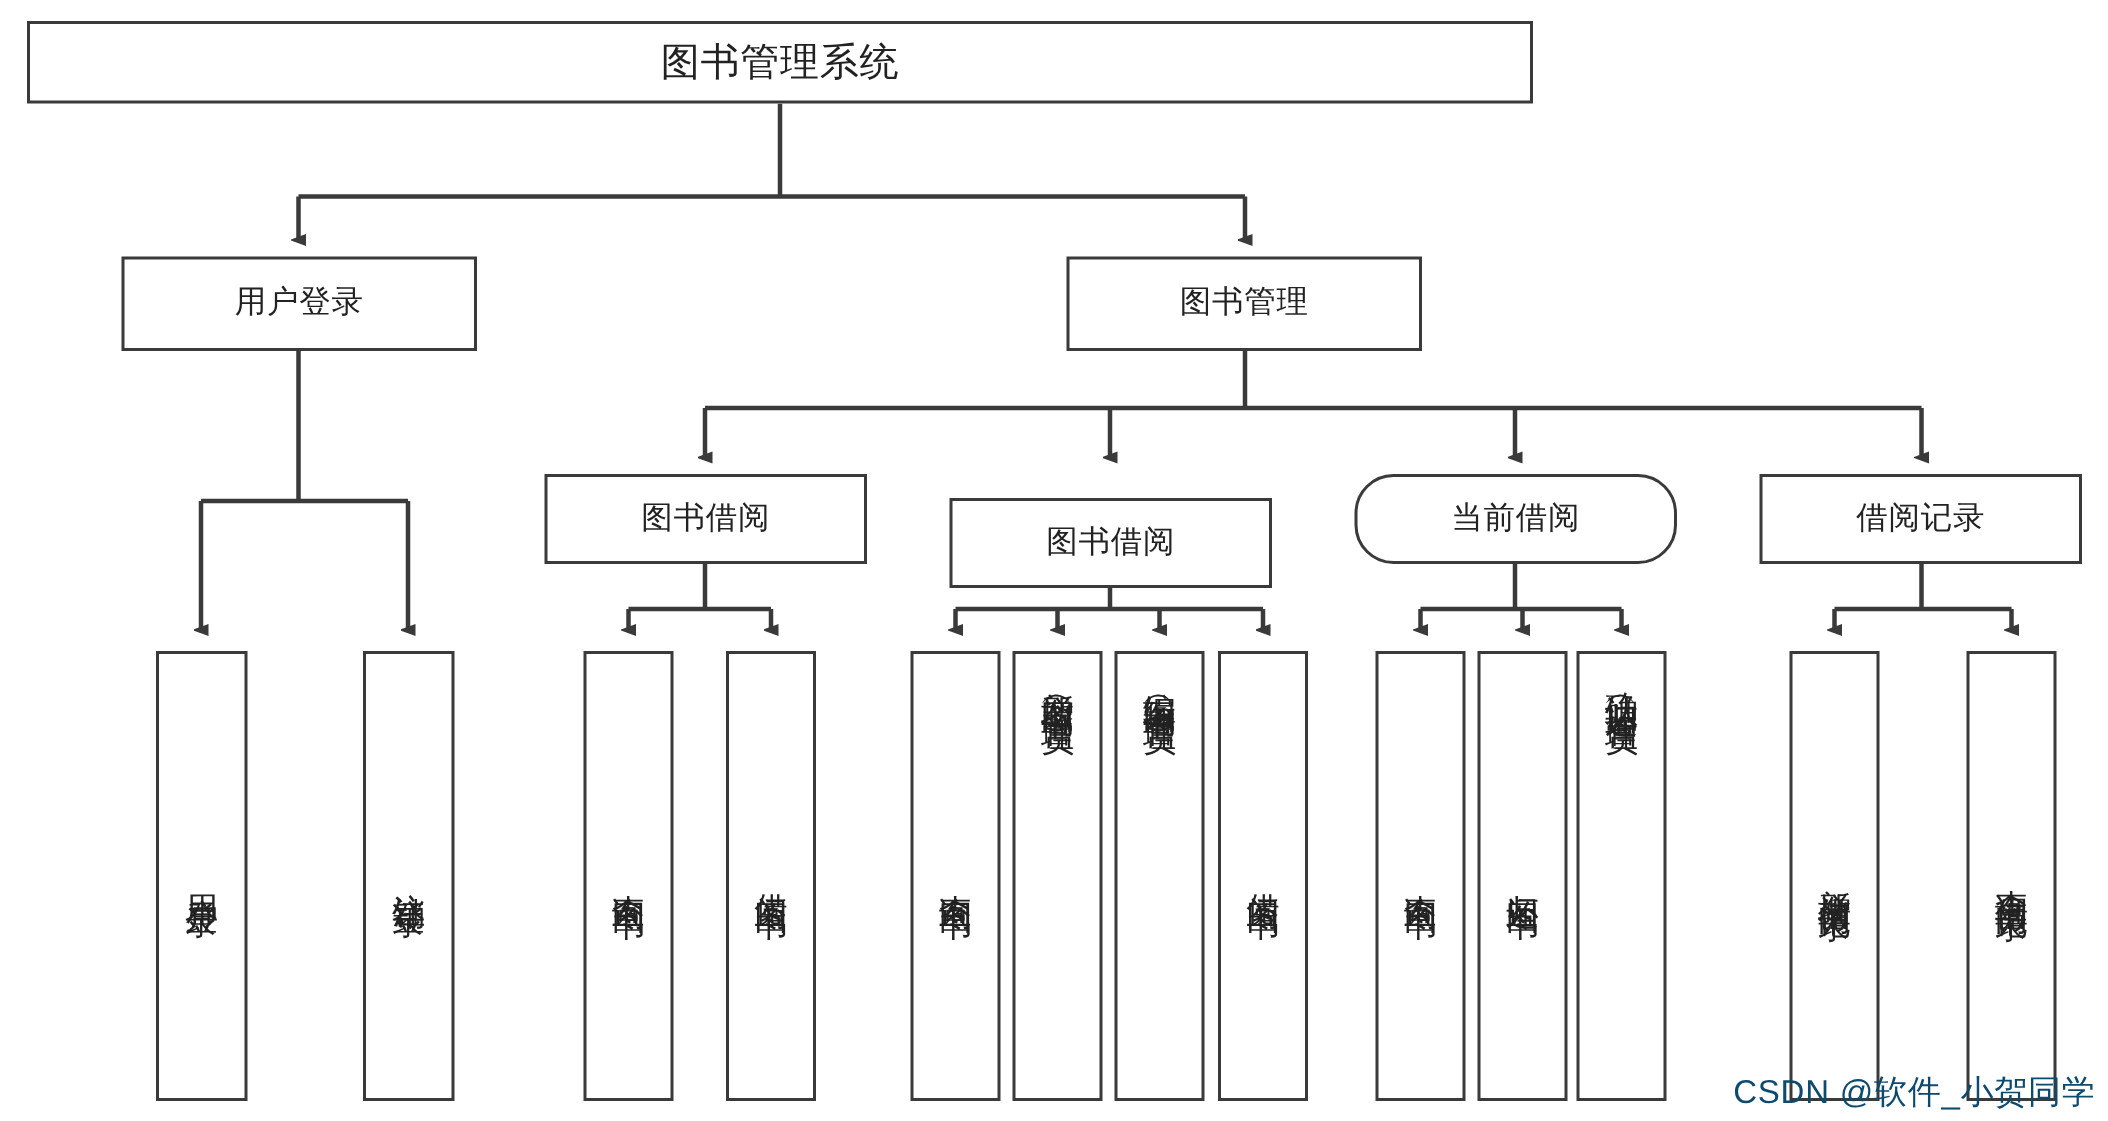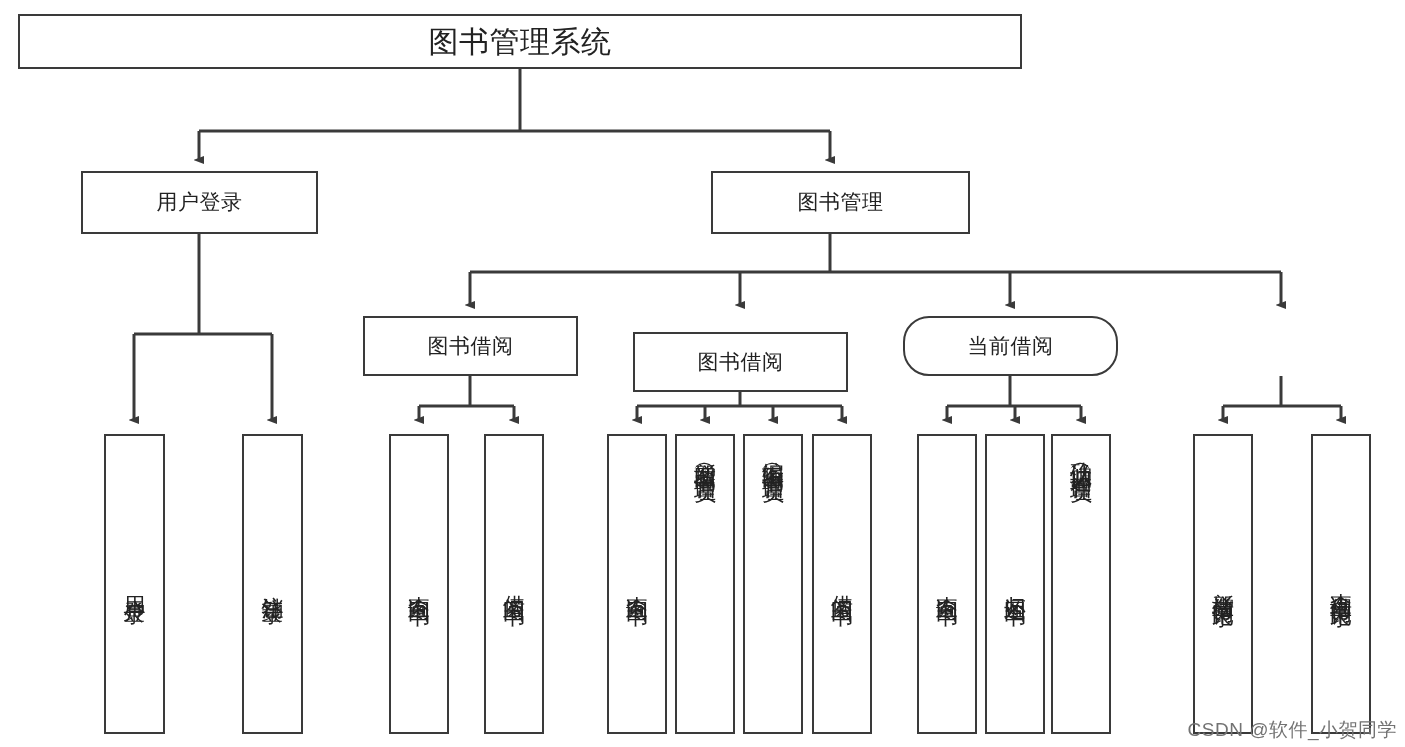--- a/index.html
+++ b/index.html
@@ -41,21 +41,21 @@
     text-align: center;
     line-height: 1.18;
     letter-spacing: 0.5px;
   }
   
   .node.horiz .label {
     font-size: 21px;
     white-space: nowrap;
   }
   .node.root .label {
-    font-size: 30px;
+    font-size: 26px;
   }
   
   .node.vert {
     align-items: flex-start;
     padding-top: 8px;
   }
   .node.vert .label {
     writing-mode: vertical-rl;
     text-orientation: upright;
     font-size: 22px;
@@ -65,22 +65,22 @@
     margin: 0 auto;
   }
   .node.vert.centered {
     align-items: center;
     padding-top: 0;
   }
   .watermark {
     position: absolute;
     right: 8px;
     bottom: 4px;
-    font-size: 19px;
-    color: #737373;
+    font-size: 22px;
+    color: #0c4a6e;
     white-space: nowrap;
     z-index: 5;
     letter-spacing: 0.5px;
   }
 </style>
 </head>
 <body>
 
 <div id="canvas">
 
@@ -134,33 +134,36 @@
     </g>
   </svg>
 
   <div class="node horiz root" style="left:18px; top:14px; width:1004px; height:55px;">
     <span class="label">图书管理系统</span>
   </div>
 
   <div class="node horiz" style="left:81px; top:171px; width:237px; height:63px;">
     <span class="label">用户登录</span>
   </div>
-  <div class="node horiz" style="left:711px; top:171px; width:259px; height:63px;">
+  <div class="node horiz" style="left:711px; top:171px; width:237px; height:63px;">
     <span class="label">图书管理</span>
   </div>
 
   <div class="node horiz" style="left:363px; top:316px; width:215px; height:60px;">
     <span class="label">图书借阅</span>
   </div>
   <div class="node horiz" style="left:633px; top:316px; width:215px; height:60px;margin-top:16px;">
     <span class="label">图书借阅</span>
   </div>
   <div class="node horiz" style="left:903px; top:316px; width:215px; height:60px;border-radius:26px;">
     <span class="label">当前借阅</span>
   </div>
+  <div class="node horiz" style="left:1173px; top:316px; width:215px; height:60px;">
+    <span class="label">借阅记录</span>
+  </div>
 
   <div class="node vert centered" style="left:104px; top:434px; width:61px; height:300px;">
     <span class="label">用户登录</span>
   </div>
   <div class="node vert centered" style="left:242px; top:434px; width:61px; height:300px;">
     <span class="label">注销登录</span>
   </div>
 
   <div class="node vert centered" style="left:389px; top:434px; width:60px; height:300px;">
     <span class="label">查询图书</span>

